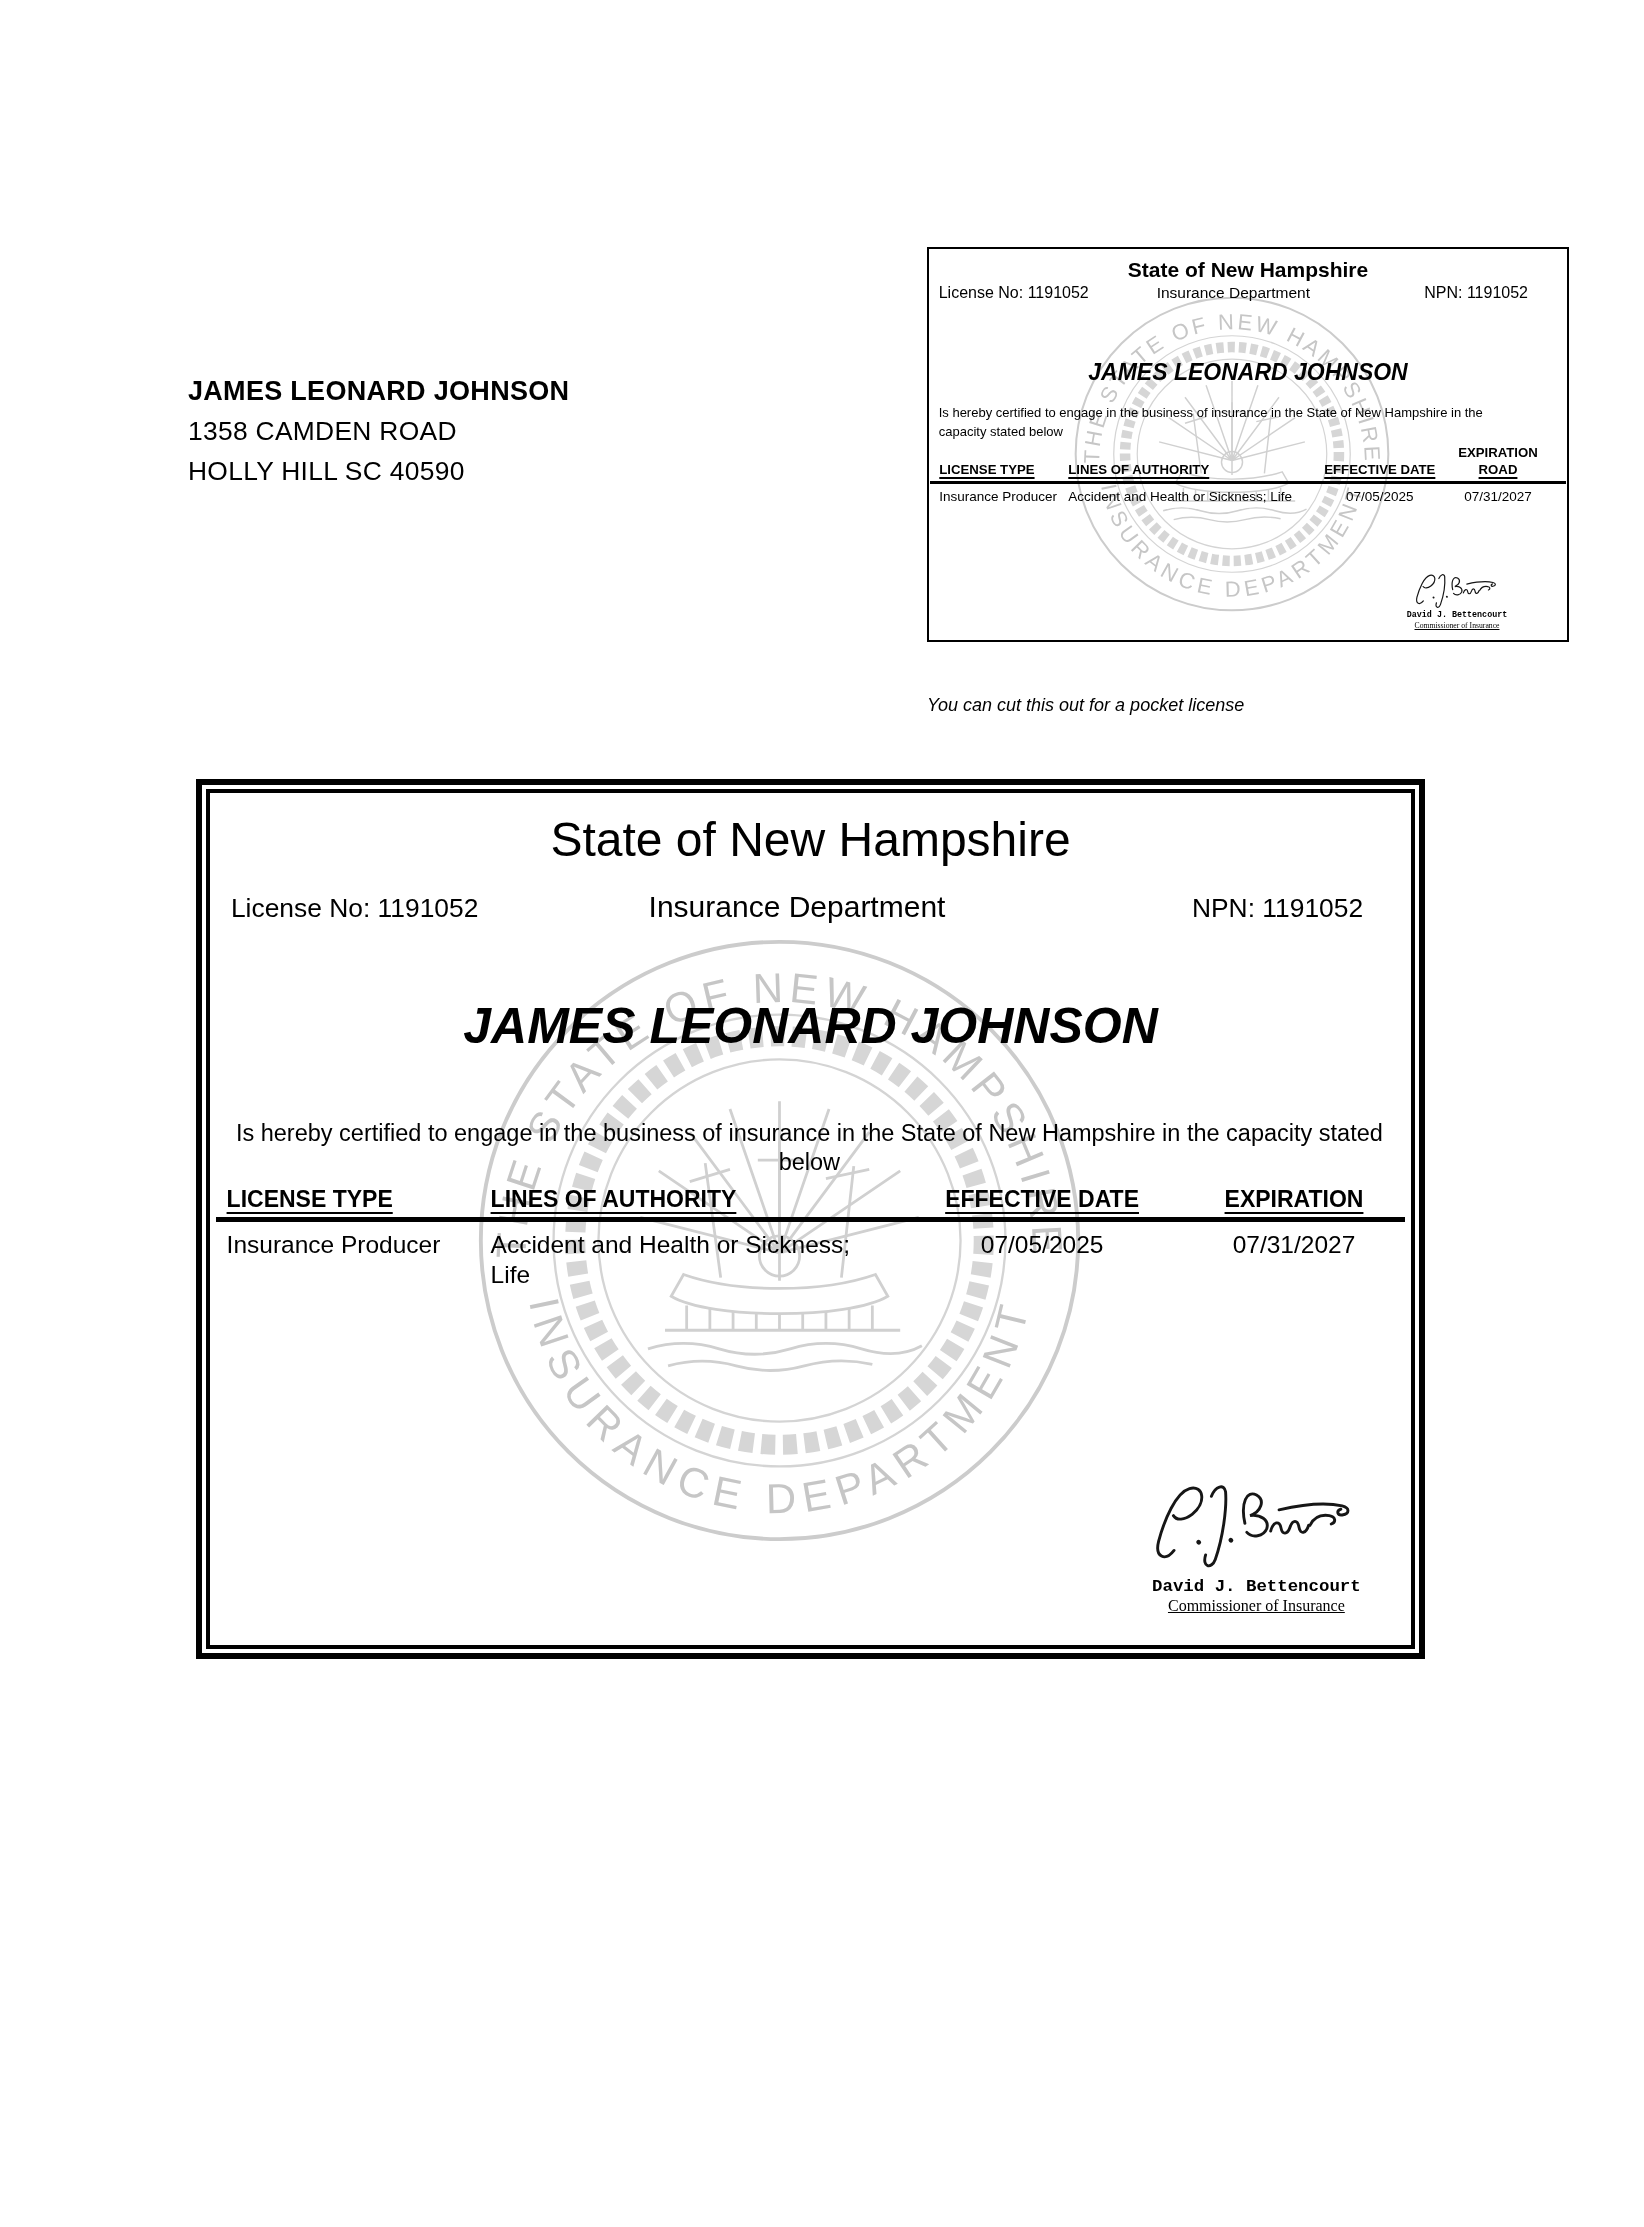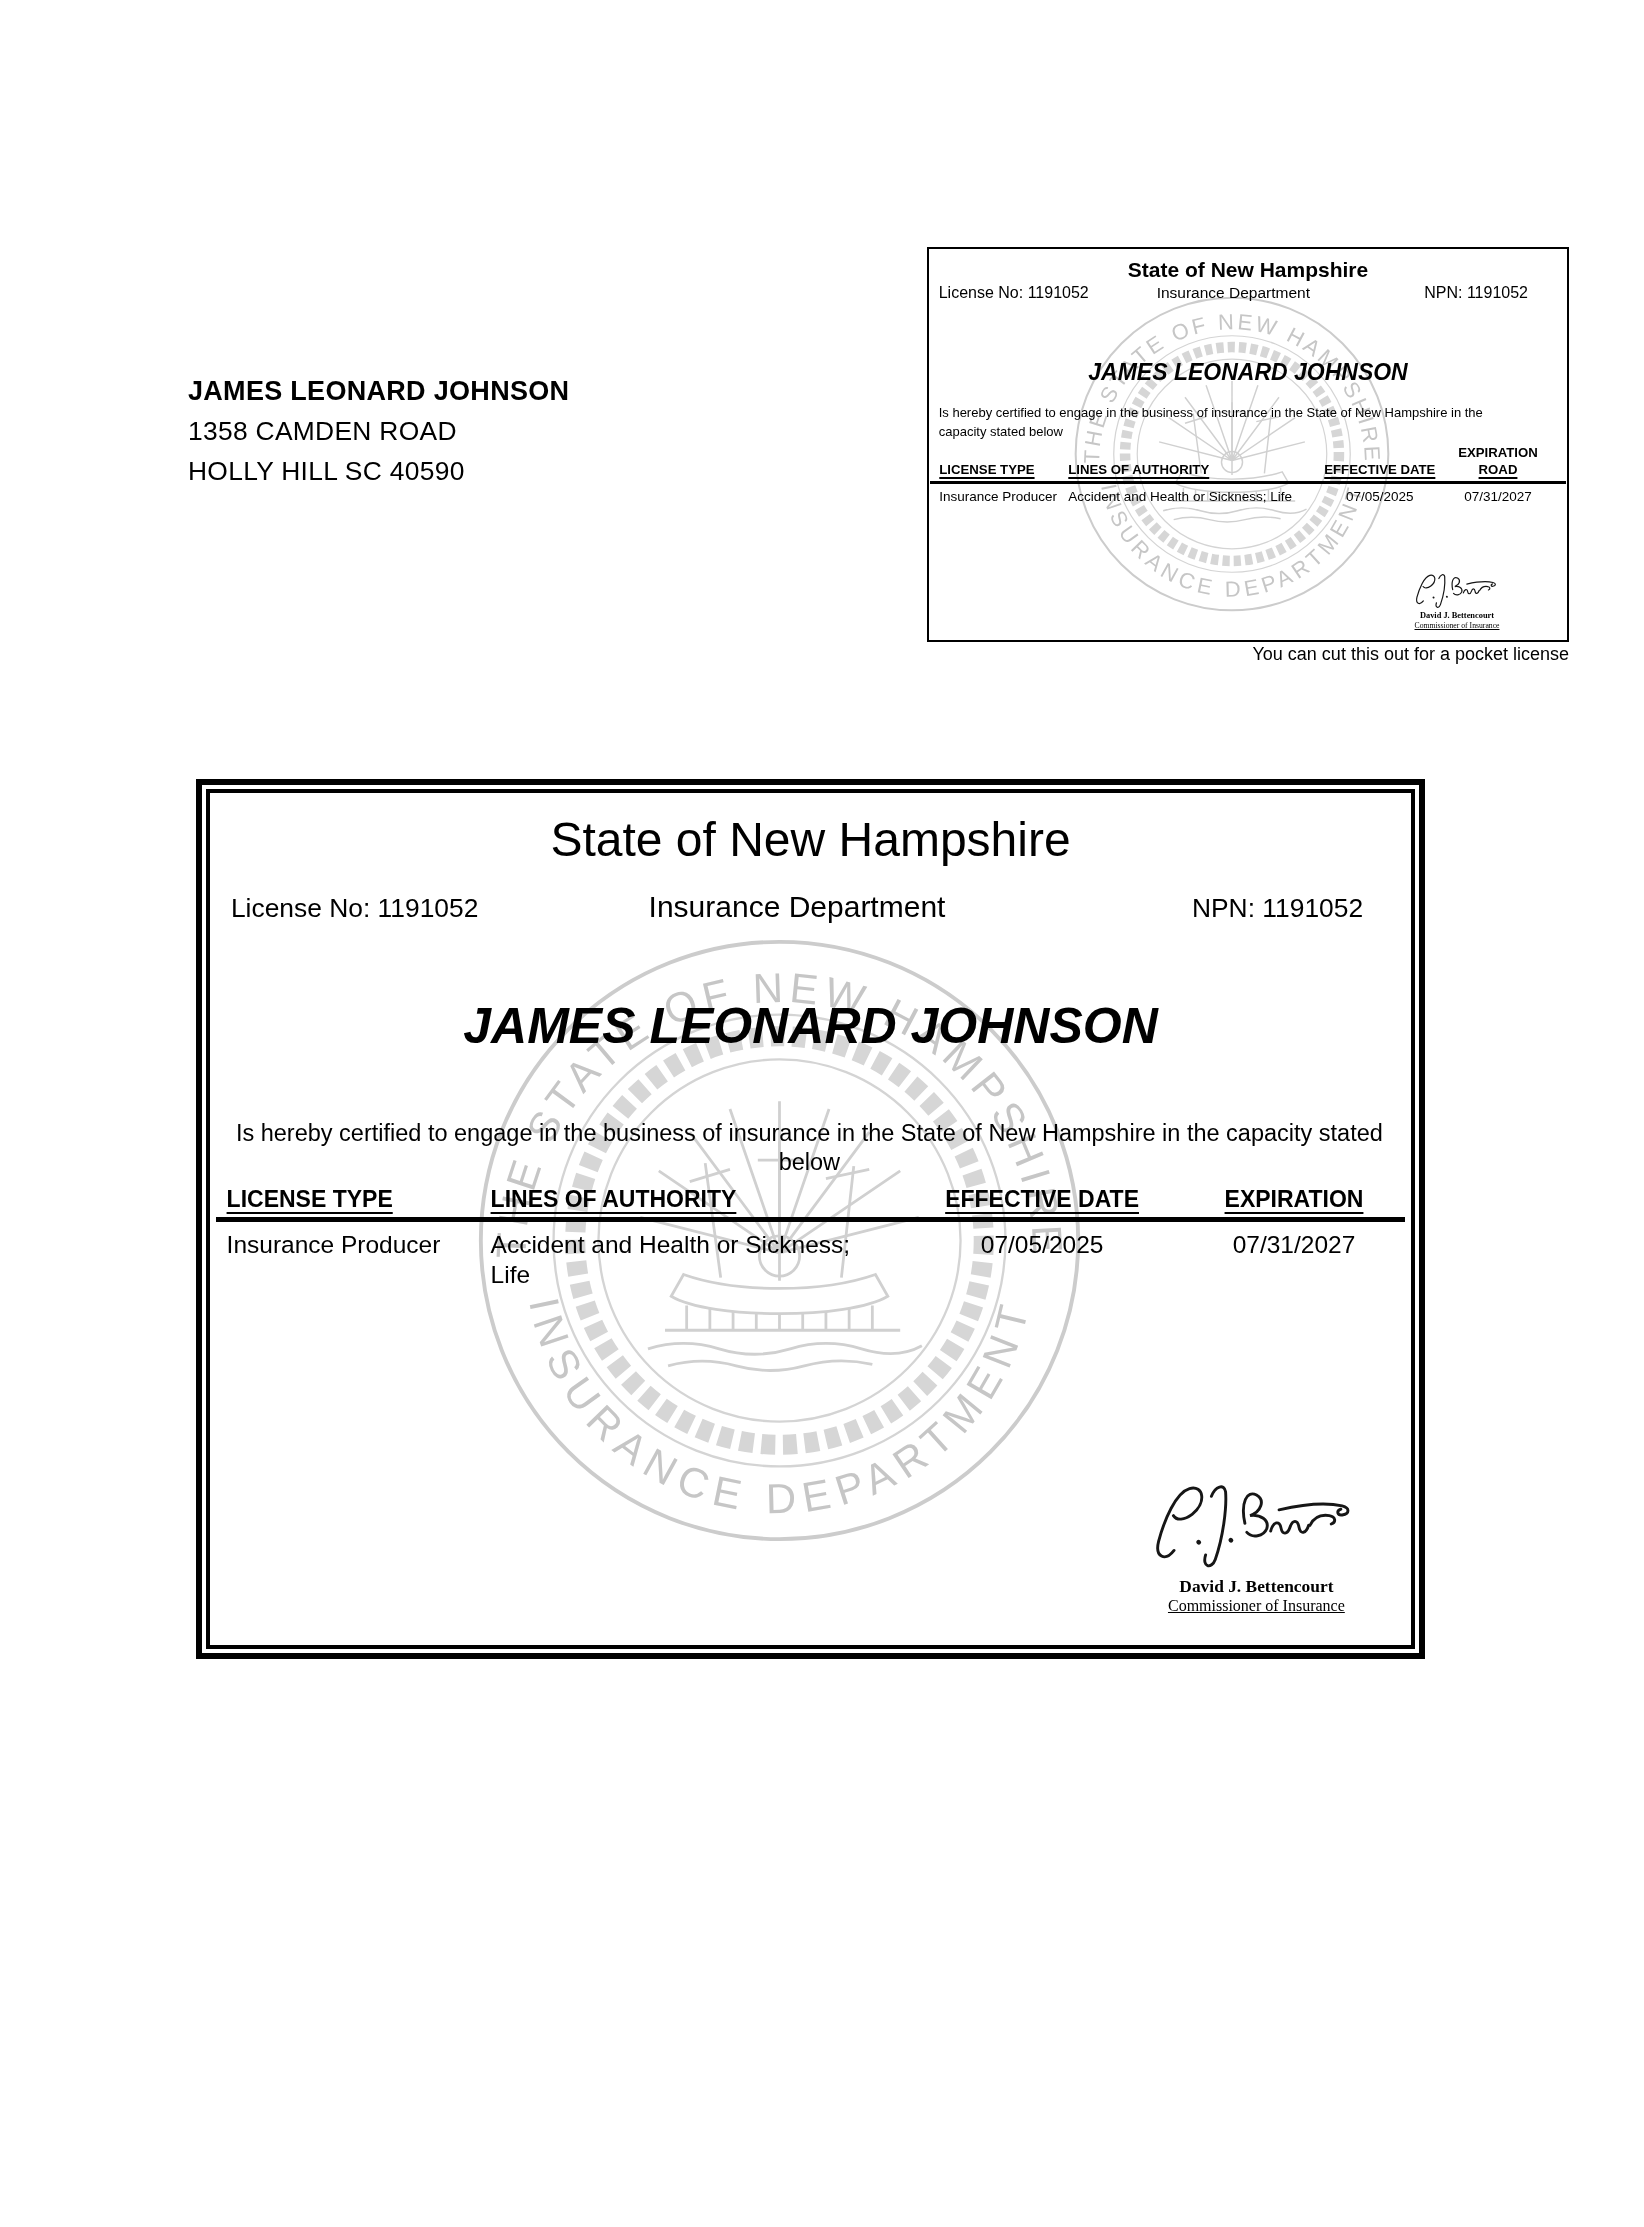--- a/index.html
+++ b/index.html
@@ -26,25 +26,25 @@
   #pocket .pk-para { left:9.7px; top:155px; width:584px; font-size:13px; line-height:1.45; }
   #pocket .pk-table { left:1.3px; right:1.3px; top:195px; }
   .pk-head, .pk-row { display:grid; grid-template-columns:129px 252px 119px 1fr; padding:0 9px; }
   .pk-head { align-items:end; font-weight:bold; font-size:13.2px; line-height:17px; }
   .pk-head .h  { text-decoration:underline; text-underline-offset:3.2px; text-decoration-thickness:1.6px; }
   .pk-head .ctr, .pk-row .ctr { text-align:center; }
   .pk-rule { height:3.2px; background:#000; margin-top:2.6px; }
   .pk-row { padding-top:5.2px; font-size:13.5px; }
   #pocket .pk-sig { left:425px; top:321px; width:206px; text-align:center; }
   #pocket .pk-sig svg.sig { width:97px; height:40px; display:block; margin:0 auto; }
-  .serif-b { font-family:Liberation Serif, serif; font-weight:bold; }
+  .serif-b { font-family:Liberation Mono, monospace; font-weight:bold; }
   .serif-r { font-family:"Liberation Serif", serif;text-decoration:underline; }
   #pocket .sn { font-size:8.4px; line-height:9.7px; margin-top:1.3px; }
   #pocket .st { font-size:7.7px; line-height:9px; }
-  #cut-note { left:927px; width:642px; top:644px; text-align:right; font-size:18px; }
+  #cut-note { left:927px; width:642px; top:695px; text-align:left; font-size:18px;font-style:italic; }
 
   
   #cert { left:196px; top:779px; width:1229px; height:880px;
           border:6.4px solid #000; box-sizing:border-box; }
   #cert-frame { position:absolute; inset:3.9px; border:4.5px solid #000; }
   #cert-frame .ct-title { left:0; right:0; top:19.3px; text-align:center; font-size:48px; line-height:1.15; }
   #cert-frame .ct-lrow { left:21px; right:48px; top:97px; display:flex; align-items:baseline; }
   .ct-lrow .c1 { flex:1; text-align:left;  font-size:26.4px; }
   .ct-lrow .c2 { flex:1.15; text-align:center; font-size:30px; }
   .ct-lrow .c3 { flex:1; text-align:right; font-size:26.4px; }

